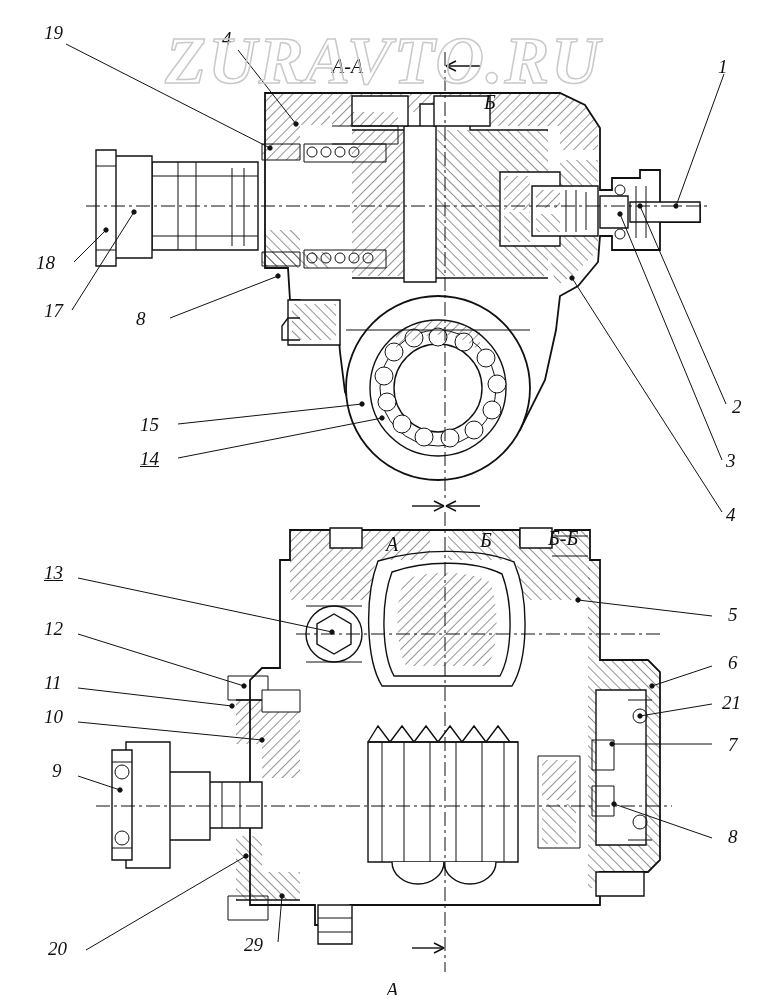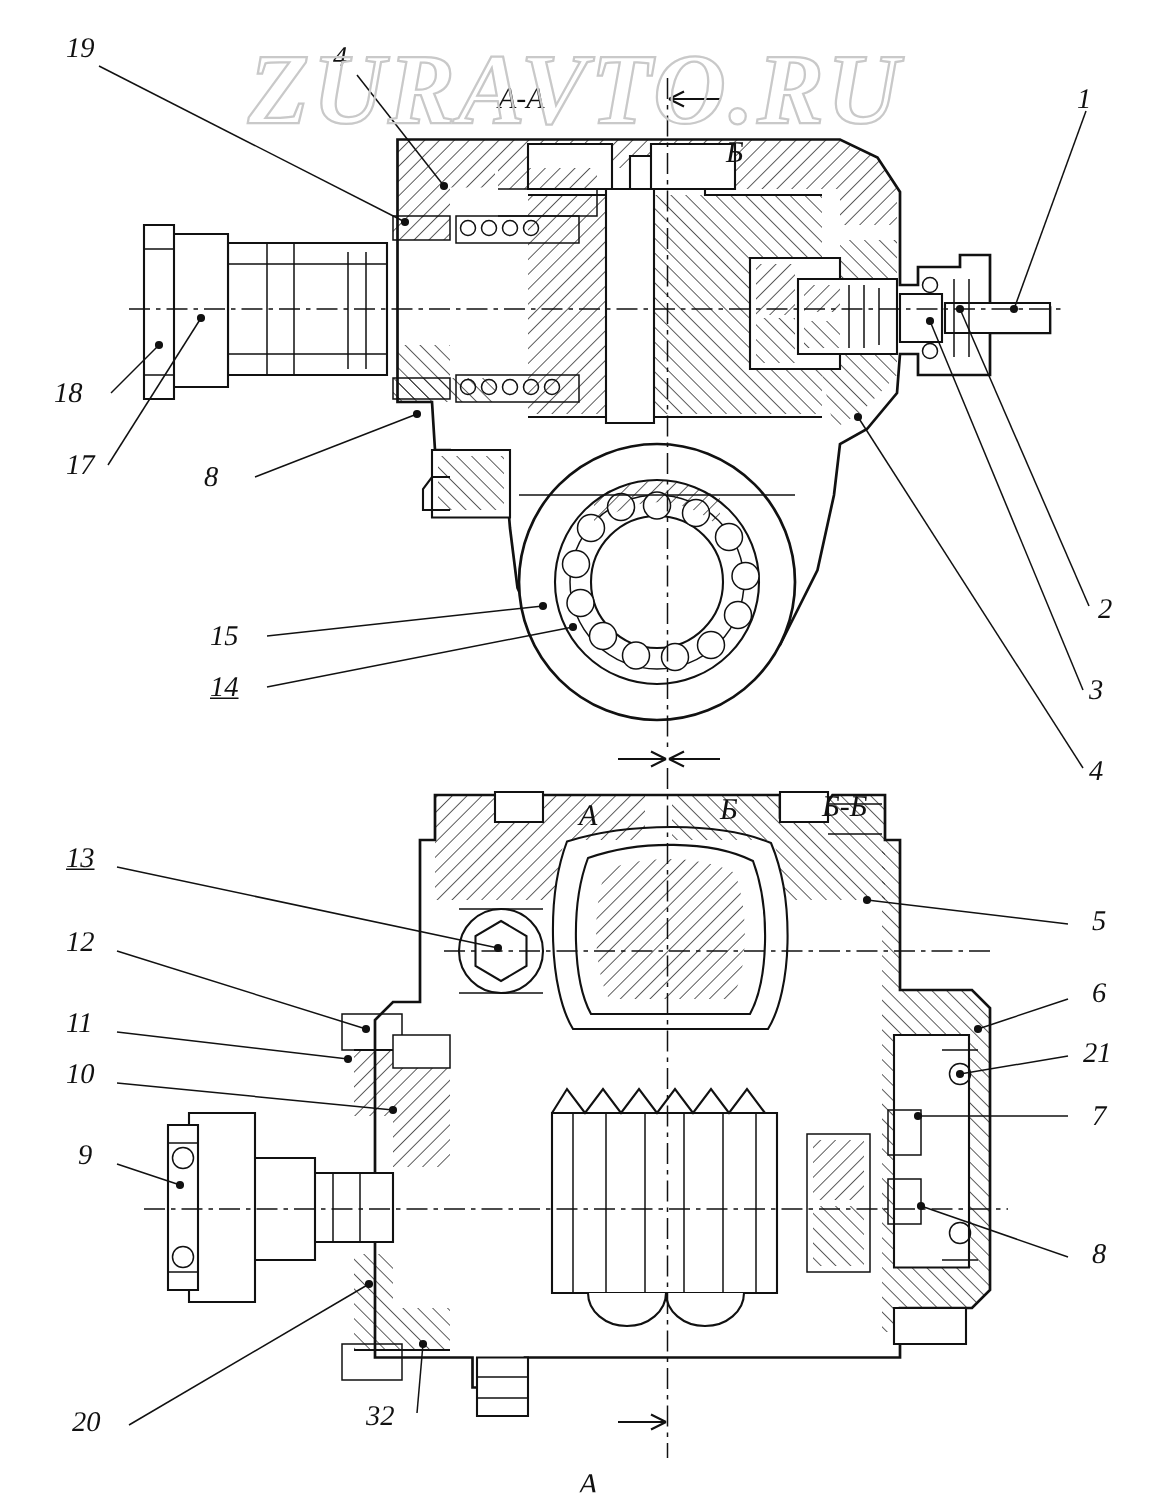--- a/index.html
+++ b/index.html
@@ -410,21 +410,21 @@
   <div class="lbl" style="left:732px;top:396px;">2</div>
   <div class="lbl" style="left:726px;top:450px;">3</div>
   <div class="lbl" style="left:726px;top:504px;">4</div>
 
   <div class="lbl" style="left:44px;top:562px;text-decoration:underline;">13</div>
   <div class="lbl" style="left:44px;top:618px;">12</div>
   <div class="lbl" style="left:44px;top:672px;">11</div>
   <div class="lbl" style="left:44px;top:706px;">10</div>
   <div class="lbl" style="left:52px;top:760px;">9</div>
   <div class="lbl" style="left:48px;top:938px;">20</div>
-  <div class="lbl" style="left:244px;top:934px;">32</div>
+  <div class="lbl" style="left:244px;top:934px;">29</div>
 
   <div class="lbl" style="left:728px;top:604px;">5</div>
   <div class="lbl" style="left:728px;top:652px;">6</div>
   <div class="lbl" style="left:722px;top:692px;">21</div>
   <div class="lbl" style="left:728px;top:734px;">7</div>
   <div class="lbl" style="left:728px;top:826px;">8</div>
 
 </div>
 
 </body></html>

